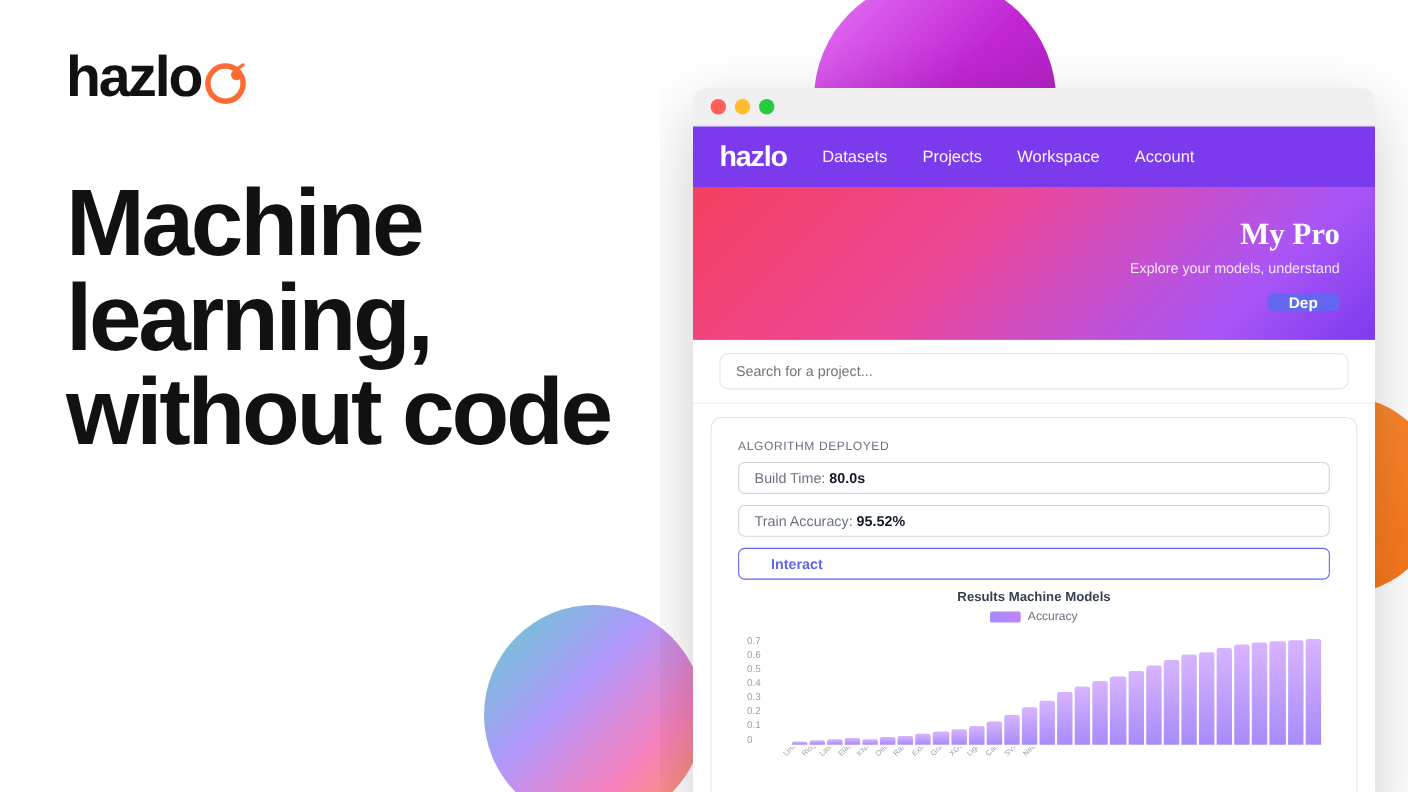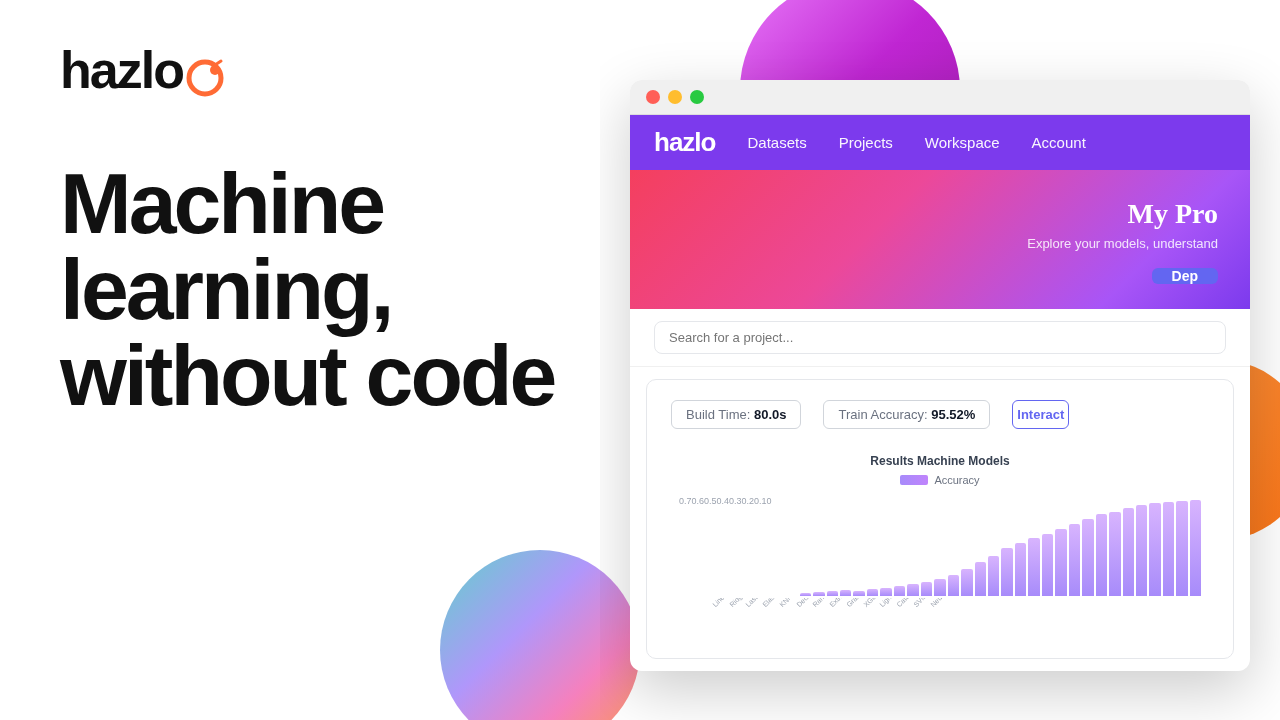--- a/index.html
+++ b/index.html
@@ -224,40 +224,41 @@
 
     .project-name {
       font-size: 20px;
       font-weight: 700;
       color: #111827;
       margin-bottom: 16px;
     }
 
     .metrics-row {
       display: flex;
-      gap: 22px;
-      margin-bottom: 25px;
+      gap: 10px;
+      margin-bottom: 8px;
+      flex-direction: column;
     }
 
     .metric-badge {
       border: 1.5px solid #d1d5db;
       border-radius: 6px;
       padding: 6px 14px;
       font-size: 13px;
       color: #374151;
       font-weight: 500;
     }
 
     .metric-badge .label { color: #6b7280; }
     .metric-badge .value { color: #111827; font-weight: 700; }
 
     .interact-badge {
       border: 1.5px solid #6366f1;
       border-radius: 6px;
-      padding: 6px 4px;
+      padding: 6px 29px;
       font-size: 13px;
       color: #6366f1;
       font-weight: 600;
       cursor: pointer;
     }
 
     
     .chart-section {
       padding: 0 0 10px;
     }
@@ -356,20 +357,21 @@
       <div class="app-hero-title">My Pro</div>
       <div class="app-hero-subtitle">Explore your models, understand</div>
       <button class="deploy-button">Dep</button>
     </div>
 
     <div class="app-search">
       <input class="search-input-fake" type="text" placeholder="Search for a project..." style="">
     </div>
 
     <div class="project-card">
+      <div class="algorithm-badge">Algorithm Deployed</div>
 
       <div class="metrics-row">
         <div class="metric-badge">
           <span class="label">Build Time:</span>
           <span class="value">80.0s</span>
         </div>
         <div class="metric-badge">
           <span class="label">Train Accuracy:</span>
           <span class="value">95.52%</span>
         </div>
@@ -377,21 +379,21 @@
       </div>
 
       <div class="chart-section">
         <div class="chart-title">Results Machine Models</div>
         <div class="chart-legend">
           <div class="legend-color"></div>
           <span class="legend-label">Accuracy</span>
         </div>
         <div style="display:flex; padding: 0 8px;">
 
-          <div style="display:flex; flex-direction:row; justify-content:space-between; height:100px; margin-right:4px; padding-bottom:0;">
+          <div style="display:flex; flex-direction:column; justify-content:space-between; height:100px; margin-right:4px; padding-bottom:0;">
             <span class="y-label">0.7</span>
             <span class="y-label">0.6</span>
             <span class="y-label">0.5</span>
             <span class="y-label">0.4</span>
             <span class="y-label">0.3</span>
             <span class="y-label">0.2</span>
             <span class="y-label">0.1</span>
             <span class="y-label">0</span>
           </div>
 

